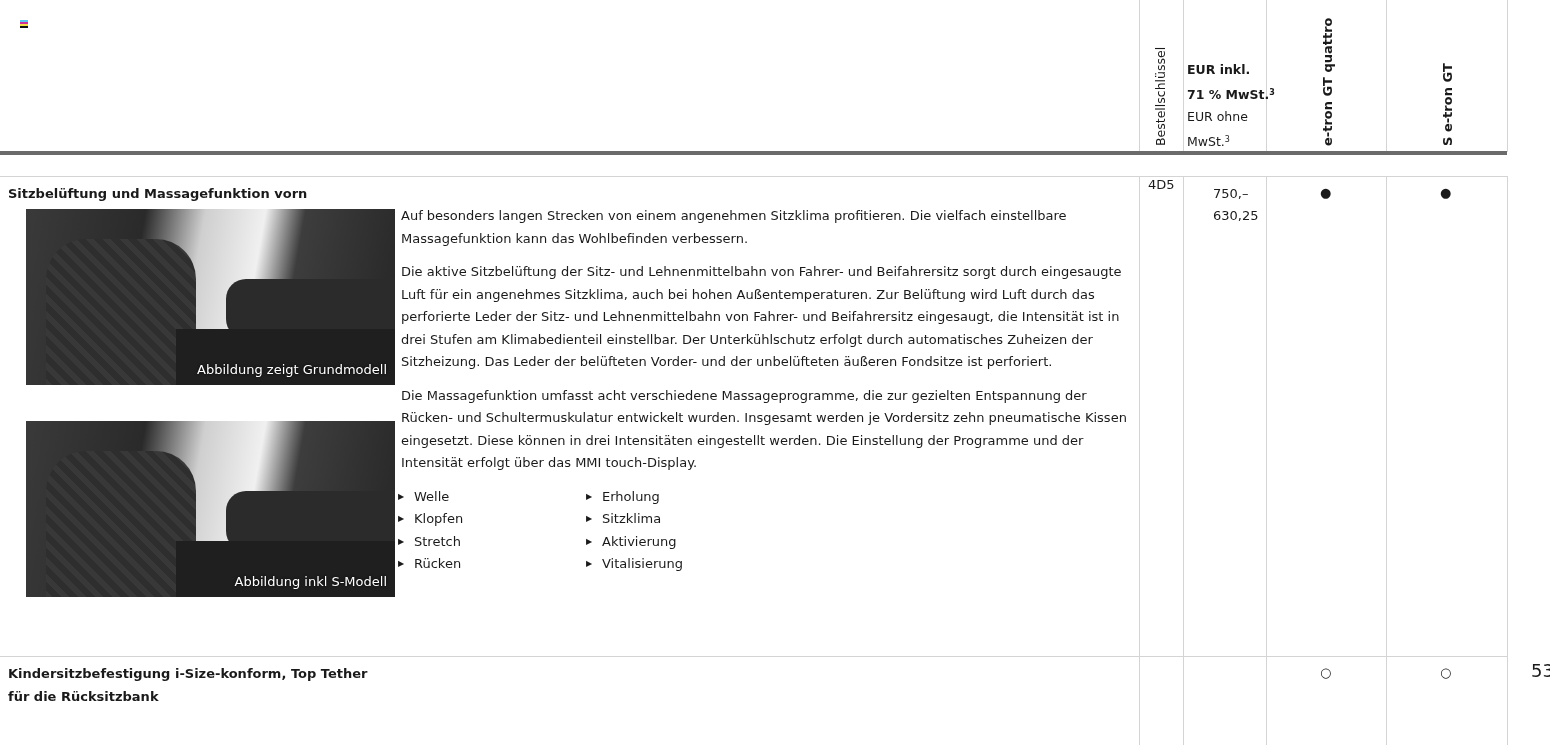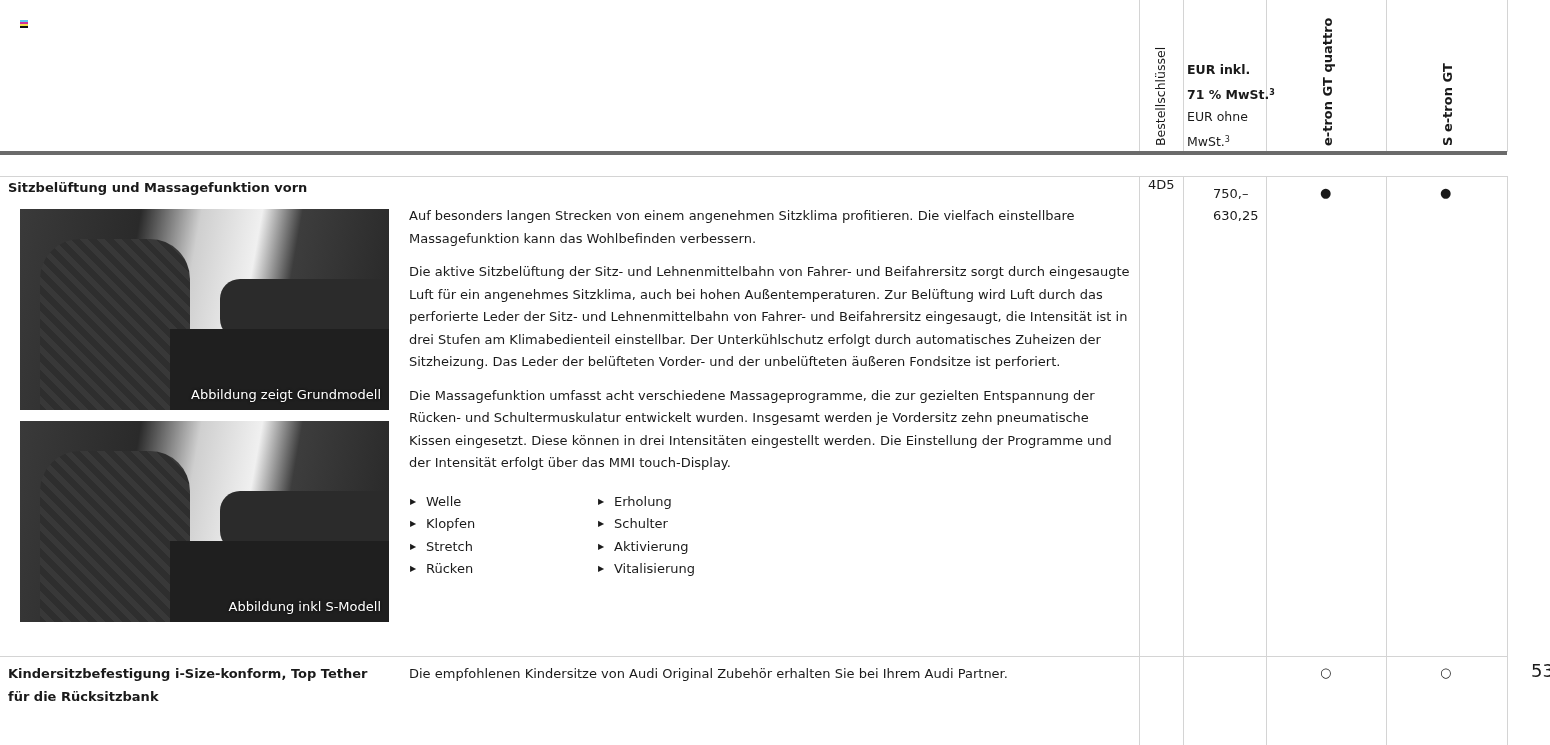--- a/index.html
+++ b/index.html
@@ -19,30 +19,30 @@
     position: absolute; transform-origin: left top; transform: rotate(-90deg);
     white-space: nowrap; font-size: 12.5px;
   }
   .hdr-vert.bold { font-weight: bold; font-size: 13px; }
   .price-hdr { position: absolute; left: 1187px; top: 59px; font-size: 12.5px; line-height: 22.5px; }
   .price-hdr .b { font-weight: bold; }
   sup { font-size: 8px; vertical-align: 4px; }
 
   .title { position: absolute; left: 8px; font-size: 13px; font-weight: bold; line-height: 22.5px; }
   .desc { position: absolute; left: 393px; width: 740px; font-size: 13px; line-height: 22.5px; }
-  .desc p { margin: 0 0 11px 16px; }
+  .desc p { margin: 0 0 11px 8px; }
   .photo {
-    position: absolute; left: 20px; width: 369px; height: 201px; overflow: hidden;
+    position: absolute; left: 26px; width: 369px; height: 176px; overflow: hidden;
     background: linear-gradient(100deg, #3a3a3a 0%, #2a2a2a 30%, #cfcfcf 45%, #f0f0f0 60%, #3d3d3d 70%, #262626 100%);
   }
   .photo .seat { position: absolute; left: 20px; top: 30px; width: 150px; height: 190px; border-radius: 40px 40px 10px 10px; background: repeating-linear-gradient(45deg, #2e2e2e 0 6px, #383838 6px 12px); }
   .photo .dash { position: absolute; left: 200px; top: 70px; width: 190px; height: 60px; background: #2b2b2b; border-radius: 20px 0 0 20px; }
   .photo .console { position: absolute; left: 150px; top: 120px; width: 230px; height: 90px; background: #1f1f1f; }
   .photo .caption { position: absolute; right: 8px; bottom: 8px; color: #fff; font-size: 13px; text-shadow: 0 0 3px #000; }
-  .bullets { list-style: none; padding: 0; margin: 16px; display: grid; grid-template-columns: 188px 200px; }
+  .bullets { list-style: none; padding: 0; margin: 4px; display: grid; grid-template-columns: 188px 200px; }
   .bullets li { line-height: 22.5px; position: relative; padding-left: 17px; }
   .bullets li::before { content: "\25B6"; position: absolute; left: 1px; top: 0; font-size: 8px; }
   .cell { position: absolute; font-size: 13px; line-height: 22.5px; }
   .mark { position: absolute; font-size: 13px; }
   .pagenum { position: absolute; left: 1531px; top: 660px; font-size: 18px; }
 </style>
 </head>
 <body>
 
 <div class="abs color-mark">
@@ -70,21 +70,21 @@
 <div class="hdr-vert" style="left:1153px;top:146px">Bestellschlüssel</div>
 <div class="price-hdr">
   <div class="b"><span>EUR inkl.</span></div>
   <div class="b"><span>71 % MwSt.</span><sup>3</sup></div>
   <div><span>EUR ohne</span></div>
   <div><span>MwSt.</span><sup>3</sup></div>
 </div>
 <div class="hdr-vert bold" style="left:1320px;top:146px">e-tron GT quattro</div>
 <div class="hdr-vert bold" style="left:1440px;top:146px">S e-tron GT</div>
 
-<div class="title" style="top:177px">Sitzbelüftung und Massagefunktion vorn</div>
+<div class="title" style="top:183px">Sitzbelüftung und Massagefunktion vorn</div>
 
 <div class="photo" style="top:209px">
   <div class="seat"></div>
   <div class="dash"></div>
   <div class="console"></div>
   <div class="caption">Abbildung zeigt Grundmodell</div>
 </div>
 <div class="photo" style="top:421px">
   <div class="seat"></div>
   <div class="dash"></div>
@@ -93,34 +93,33 @@
 </div>
 
 <div class="desc" style="top:205px">
   <p>Auf besonders langen Strecken von einem angenehmen Sitzklima profitieren. Die vielfach einstellbare Massagefunktion kann das Wohlbefinden verbessern.</p>
   <p>Die aktive Sitzbelüftung der Sitz- und Lehnenmittelbahn von Fahrer- und Beifahrersitz sorgt durch eingesaugte Luft für ein angenehmes Sitzklima, auch bei hohen Außentemperaturen. Zur Belüftung wird Luft durch das perforierte Leder der Sitz- und Lehnenmittelbahn von Fahrer- und Beifahrersitz eingesaugt, die Intensität ist in drei Stufen am Klimabedienteil einstellbar. Der Unterkühlschutz erfolgt durch automatisches Zuheizen der Sitzheizung. Das Leder der belüfteten Vorder- und der unbelüfteten äußeren Fondsitze ist perforiert.</p>
   <p>Die Massagefunktion umfasst acht verschiedene Massageprogramme, die zur gezielten Entspannung der Rücken- und Schultermuskulatur entwickelt wurden. Insgesamt werden je Vordersitz zehn pneumatische Kissen eingesetzt. Diese können in drei Intensitäten eingestellt werden. Die Einstellung der Programme und der Intensität erfolgt über das MMI touch-Display.</p>
   <ul class="bullets">
     <li>Welle</li>
     <li>Erholung</li>
     <li>Klopfen</li>
-    <li>Schulter</li>
+    <li>Sitzklima</li>
     <li>Stretch</li>
     <li>Aktivierung</li>
     <li>Rücken</li>
     <li>Vitalisierung</li>
   </ul>
 </div>
 
 <div class="cell" style="left:1148px;top:174px">4D5</div>
 <div class="cell" style="left:1213px;top:183px;font-weight:normal">750,–</div>
 <div class="cell" style="left:1213px;top:205px">630,25</div>
 <div class="mark" style="left:1320px;top:185px">●</div>
 <div class="mark" style="left:1440px;top:185px">●</div>
 
 <div class="title" style="top:663px;width:360px">Kindersitzbefestigung i-Size-konform, Top Tether für die Rücksitzbank</div>
 <div class="desc" style="top:663px">
-  <p>Die empfohlenen Kindersitze von Audi Original Zubehör erhalten Sie bei Ihrem Audi Partner.</p>
 </div>
 <div class="mark" style="left:1320px;top:665px">○</div>
 <div class="mark" style="left:1440px;top:665px">○</div>
 
 <div class="pagenum">53</div>
 
 </body></html>

